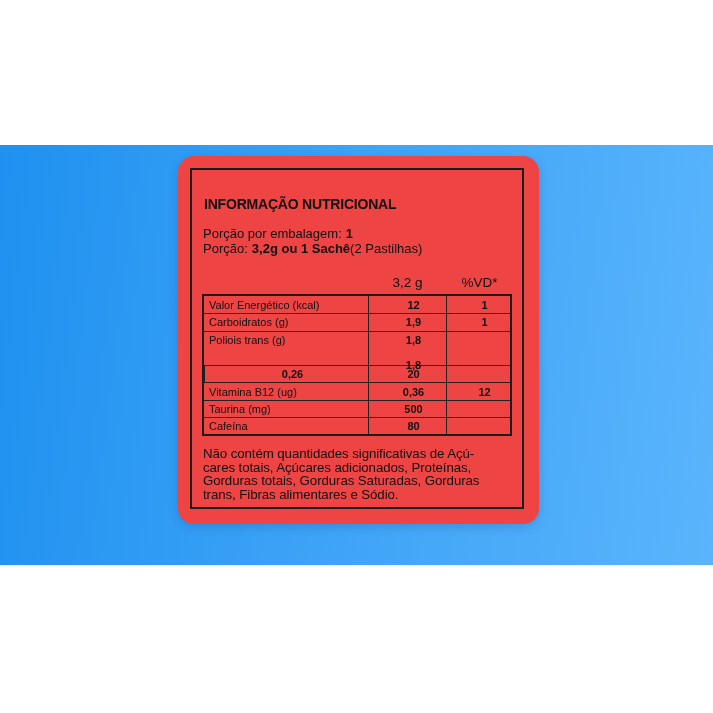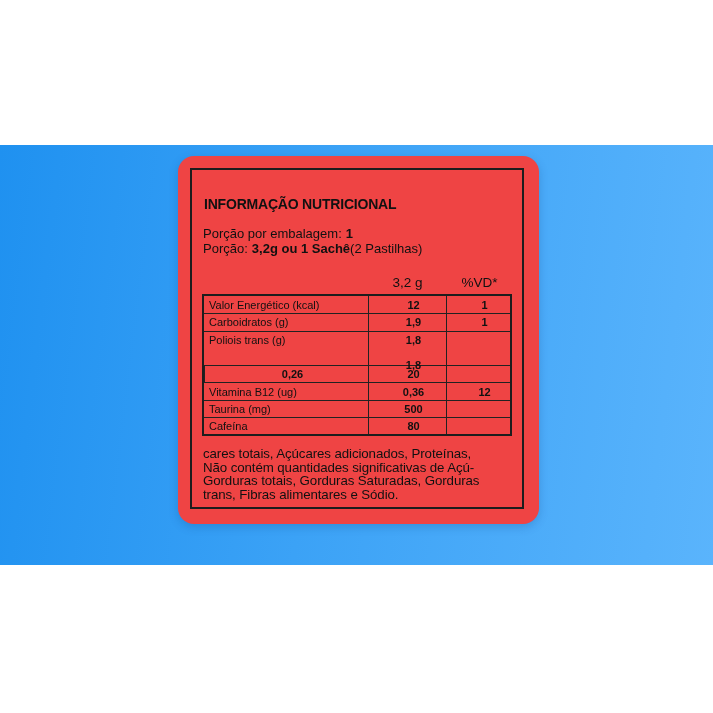--- a/index.html
+++ b/index.html
@@ -145,22 +145,22 @@
             <div class="cell-dv"></div>
           </div>
           <div class="trow">
             <div class="cell-name">Cafeína</div>
             <div class="cell-amount">80</div>
             <div class="cell-dv"></div>
           </div>
         </div>
 
       <div class="footnote" id="footnote">
+          <div class="fline">Não contém quantidades significativas de Açú-</div>
           <div class="fline">cares totais, Açúcares adicionados, Proteínas,</div>
-          <div class="fline">Não contém quantidades significativas de Açú-</div>
           <div class="fline">Gorduras totais, Gorduras Saturadas, Gorduras</div>
           <div class="fline">trans, Fibras alimentares e Sódio.</div>
         </div>
 
     </div>
   </div>
 
 </div>
 
 </body></html>

